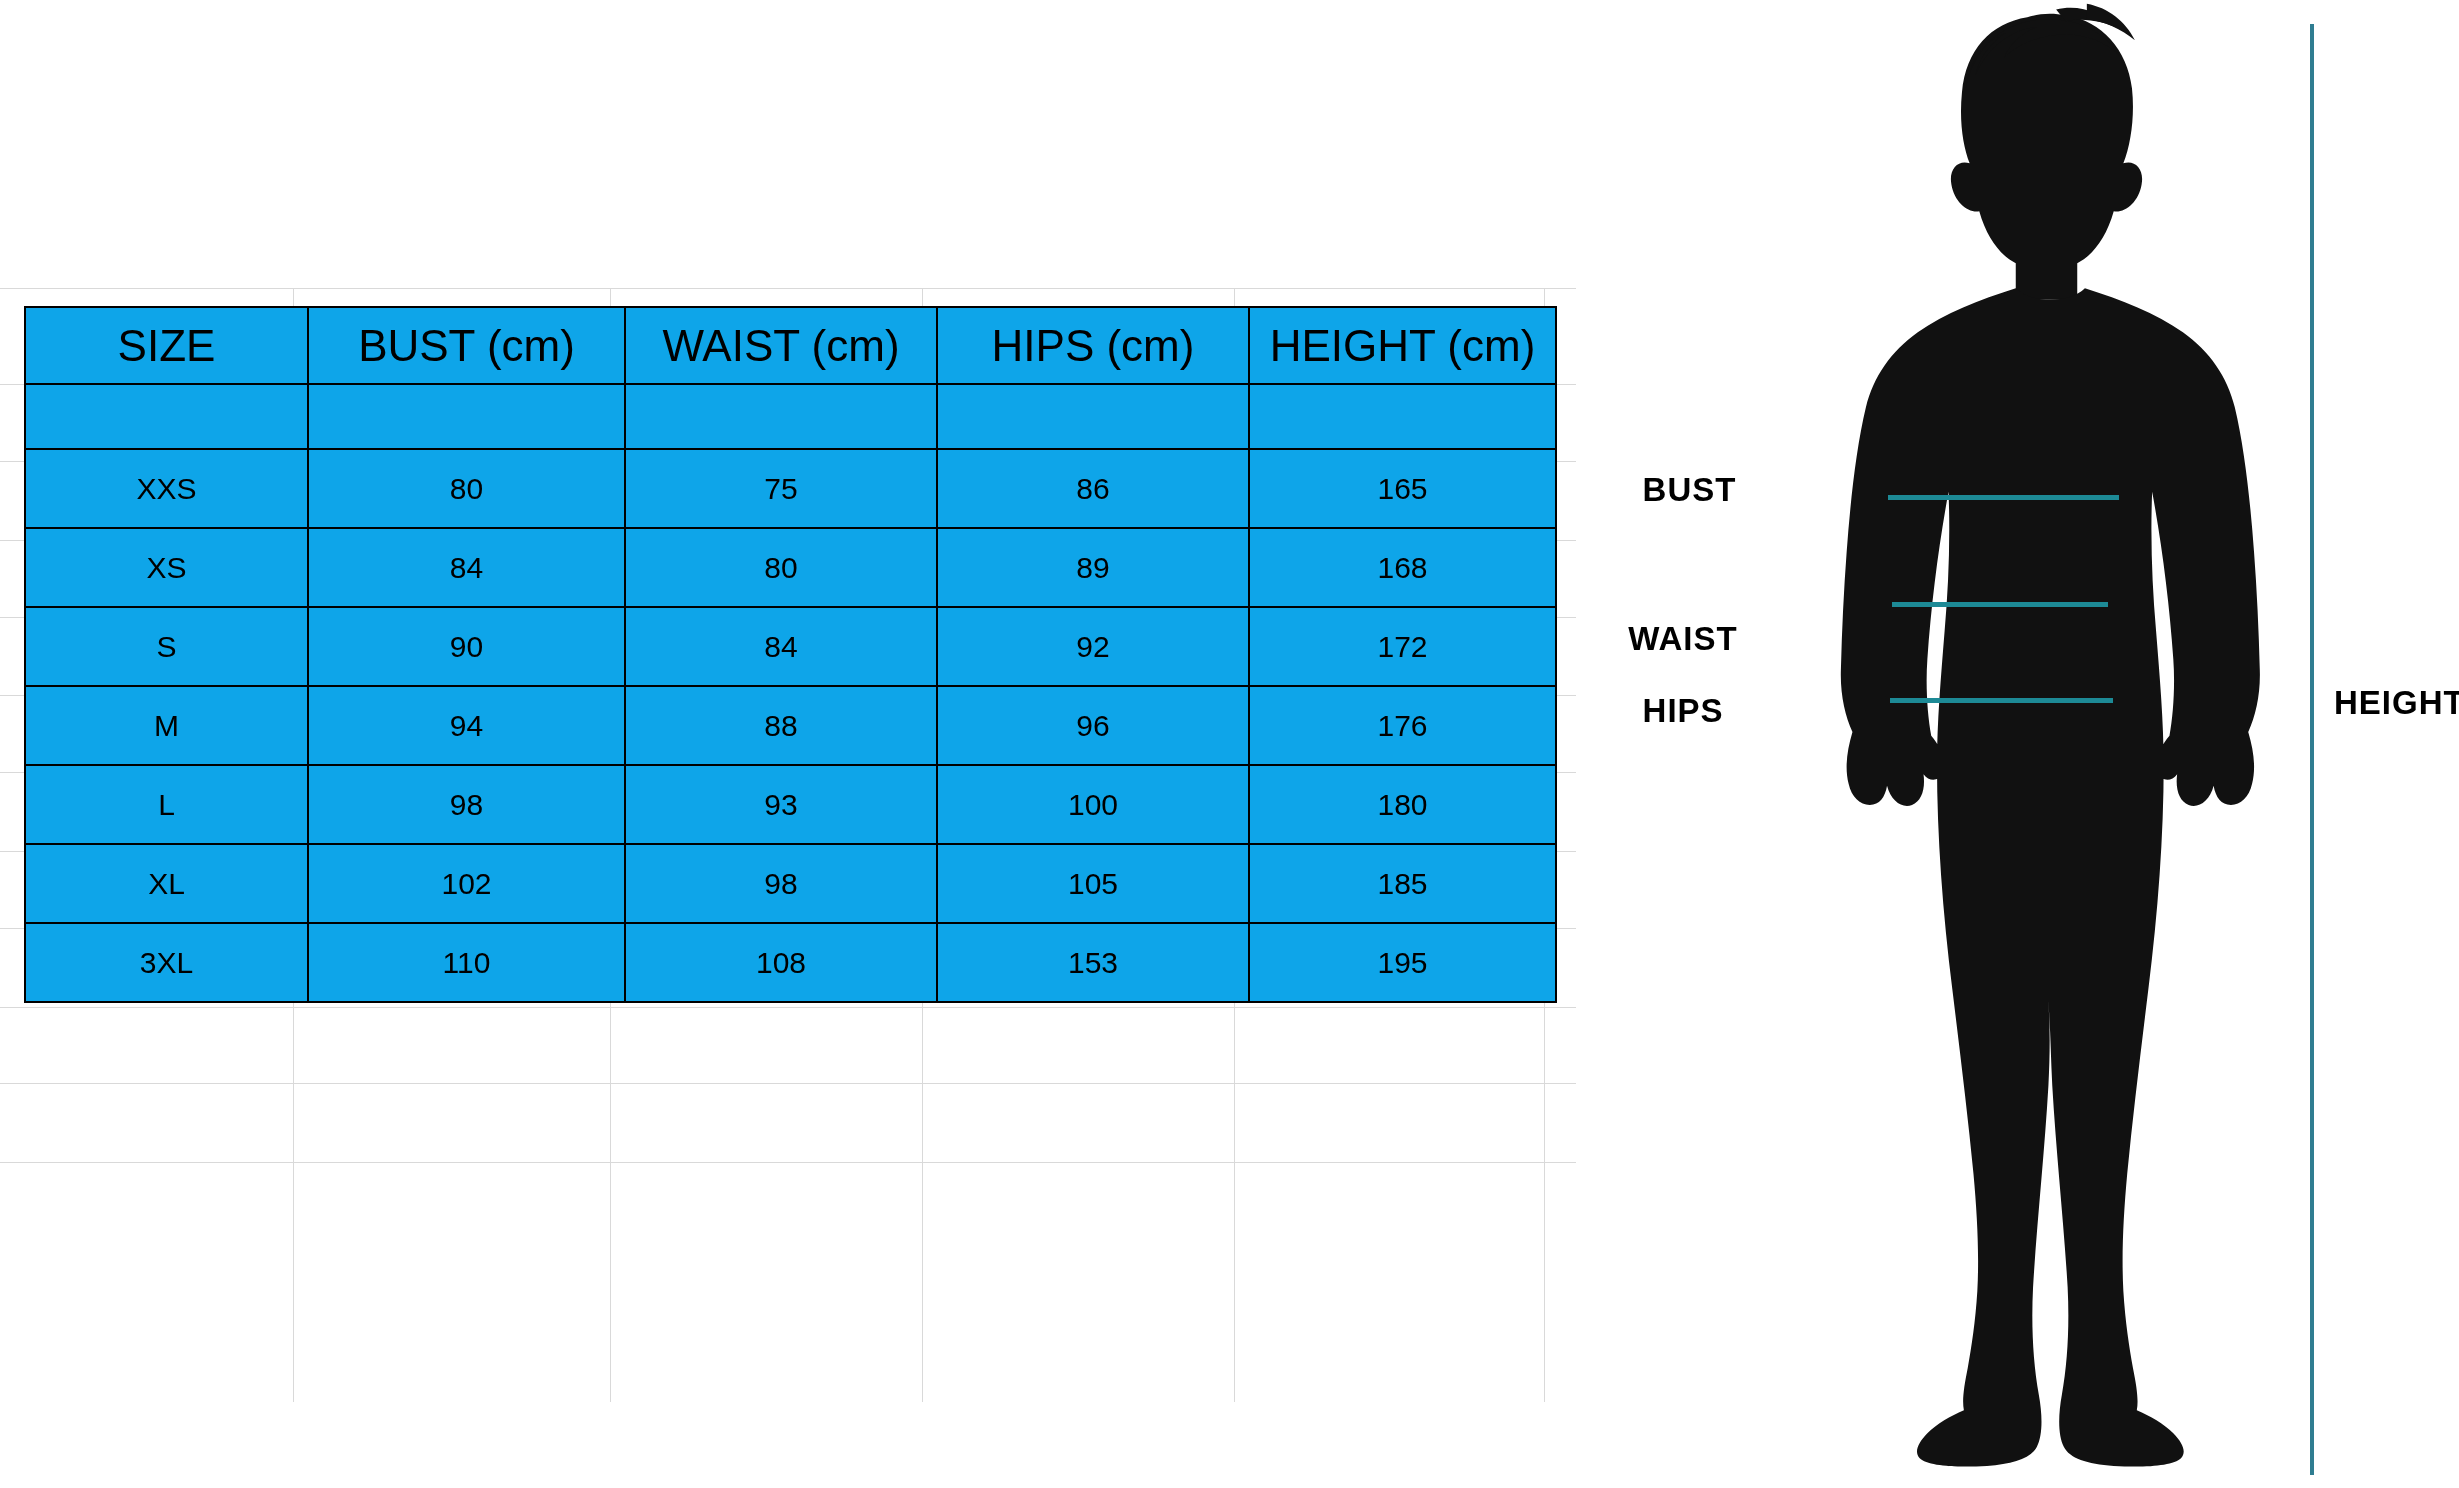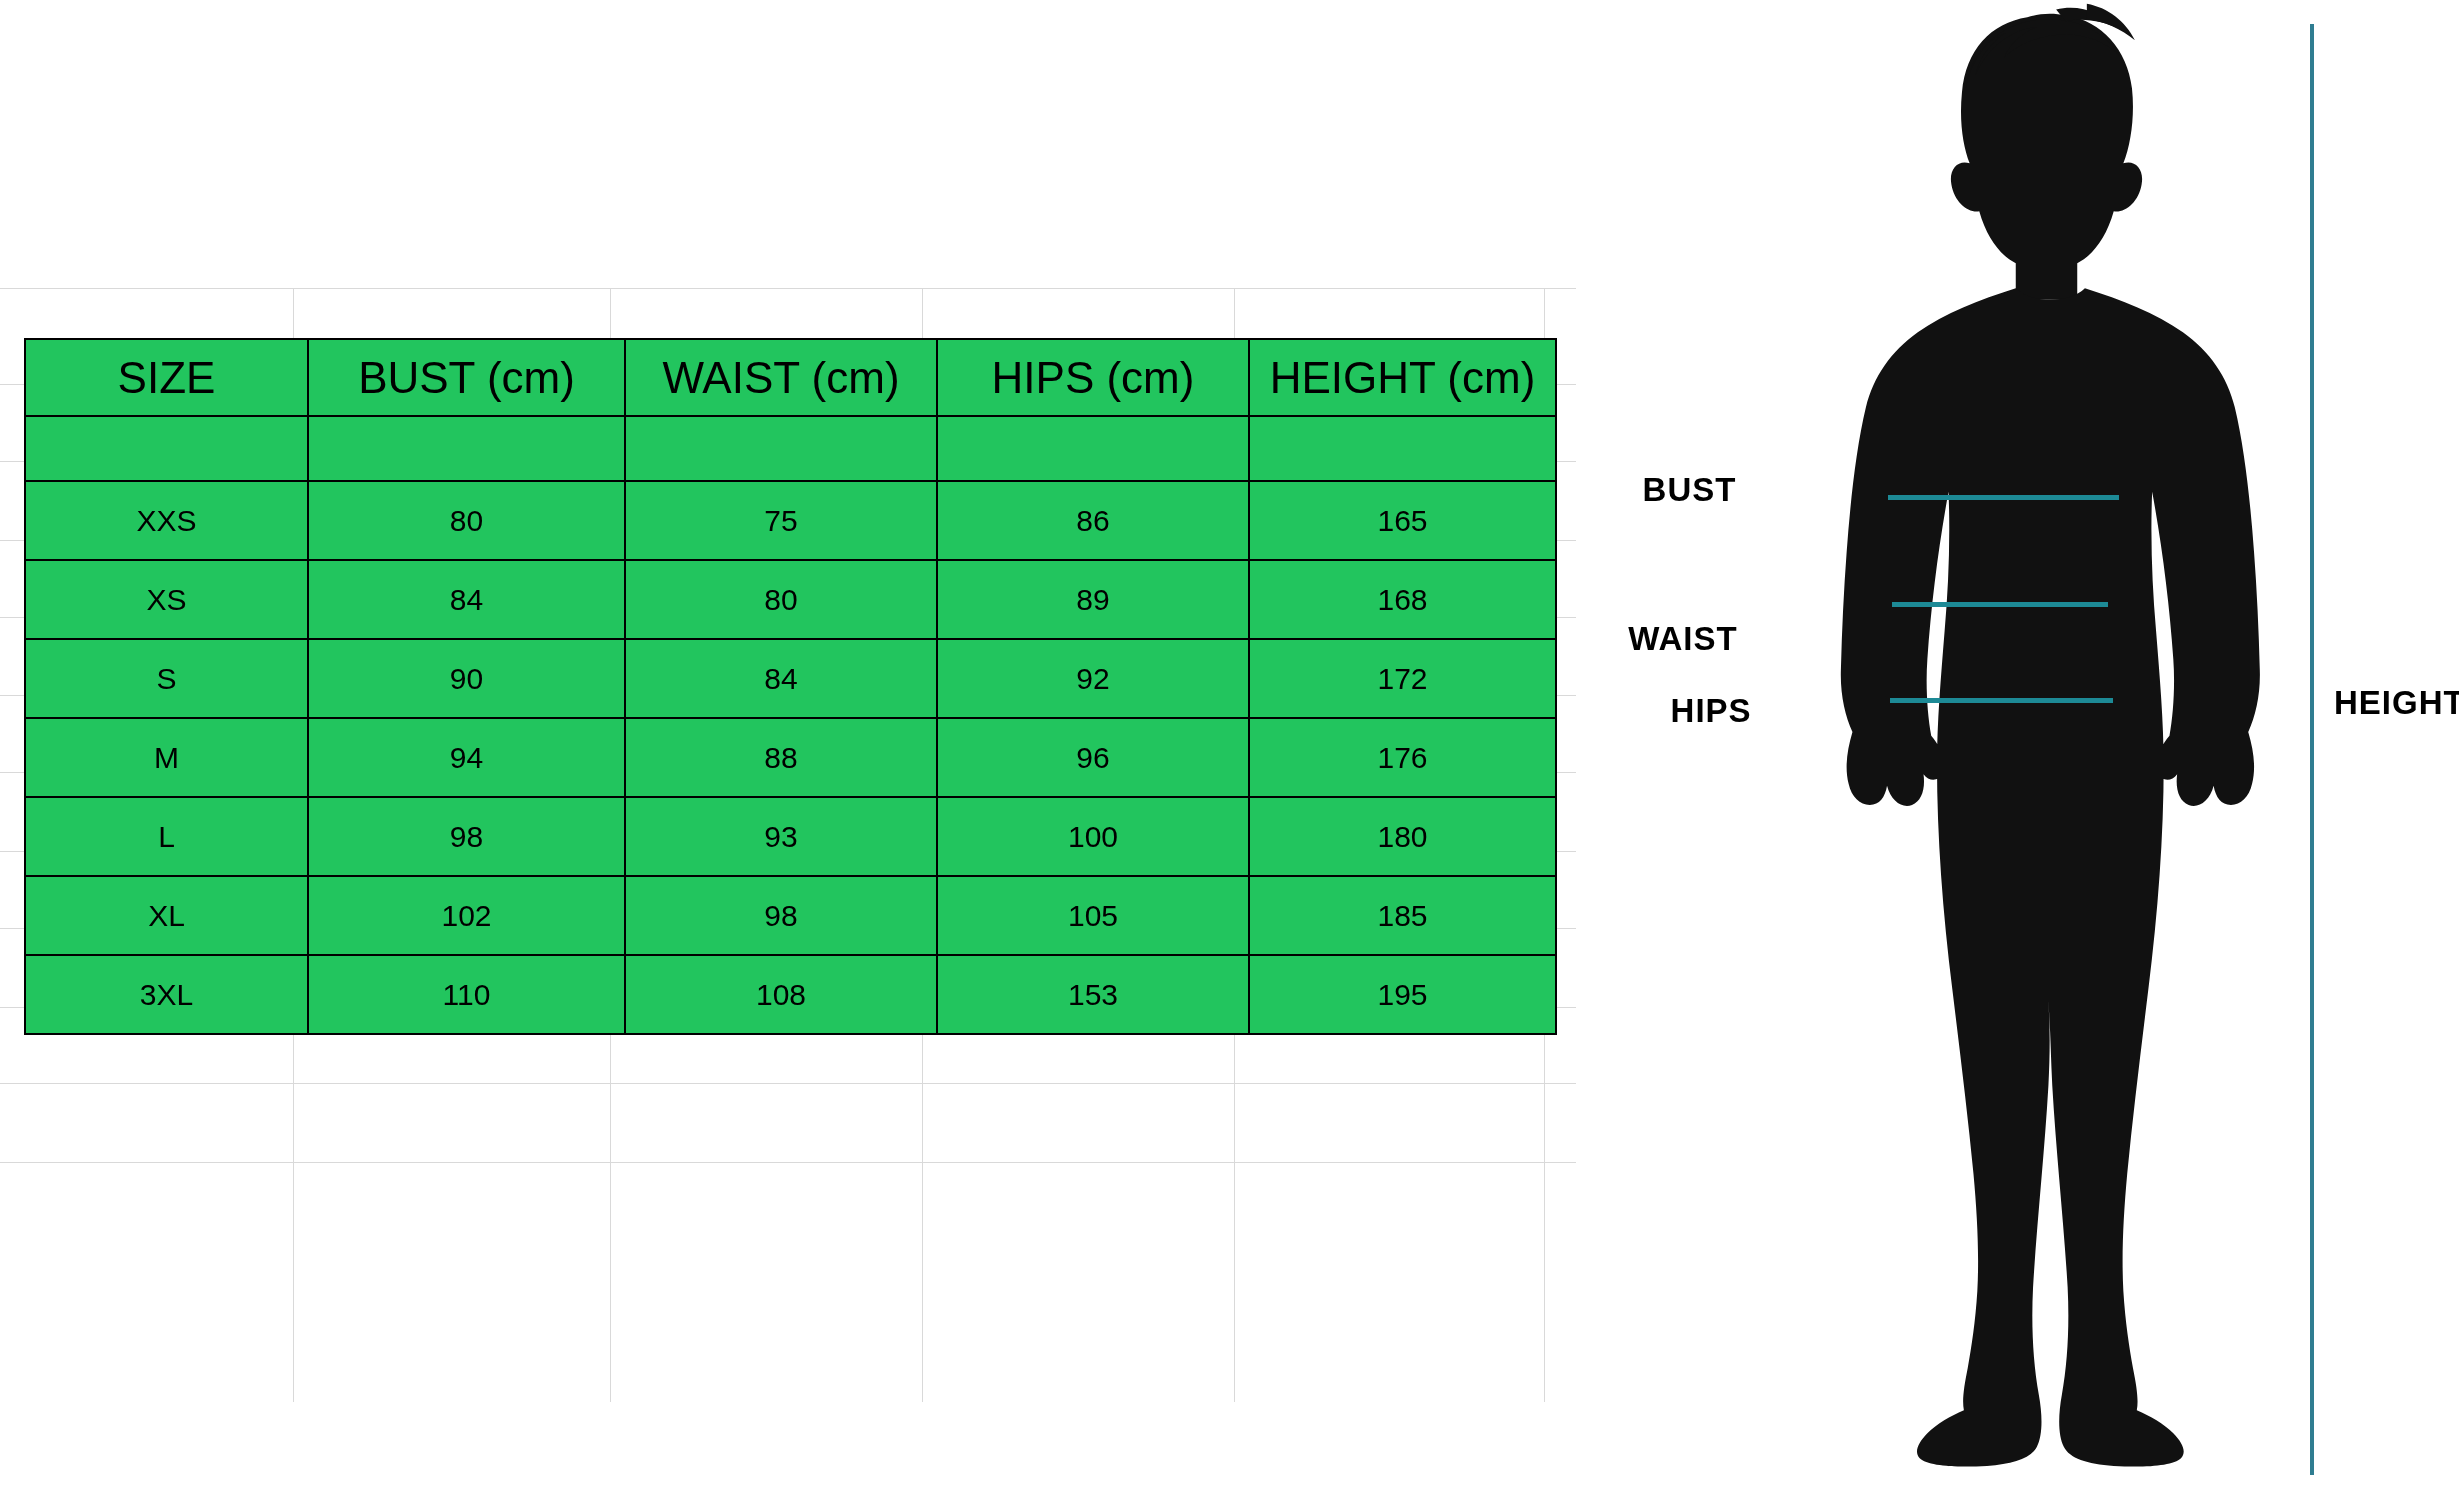--- a/index.html
+++ b/index.html
@@ -20,22 +20,21 @@
   #size-table-wrap {
     position: absolute;
     left: 24px;
     top: 306px;
     width: 1537px;
   }
   table.size-table {
     border-collapse: collapse;
     table-layout: fixed;
     width: 1532px;
-    background: #22c55e;
-    margin-top: 32px;
+    background: #0ea5e9;
   }
   table.size-table col.c0 { width: 283px; }
   table.size-table col.c1 { width: 317px; }
   table.size-table col.c2 { width: 312px; }
   table.size-table col.c3 { width: 312px; }
   table.size-table col.c4 { width: 307px; }
 
   table.size-table td,
   table.size-table th {
     border: 2.9px solid #000000;
@@ -100,21 +99,21 @@
     font-size: 33px;
     font-weight: bold;
     letter-spacing: 1px;
     font-family: "Liberation Sans", sans-serif;
     color: #000000;
     white-space: nowrap;
     text-align: center;
   }
   #label-bust  { left: 9.6px;  top: 471px; }
   #label-waist { left: -4.8px;  top: 588px; margin-top: 32px; }
-  #label-hips  { left: 9.6px;  top: 692px; margin-left: 28px; }
+  #label-hips  { left: 9.6px;  top: 692px; }
   #label-height { left: 701px; top: 684px; }
 
   .meas-line {
     position: absolute;
     height: 4.8px;
     background: #1d8a96;
   }
   #line-bust  { left: 255px; top: 495px; width: 231px; }
   #line-waist { left: 259px; top: 602px; width: 216px; }
   #line-hips  { left: 257px; top: 698px; width: 223px; }

